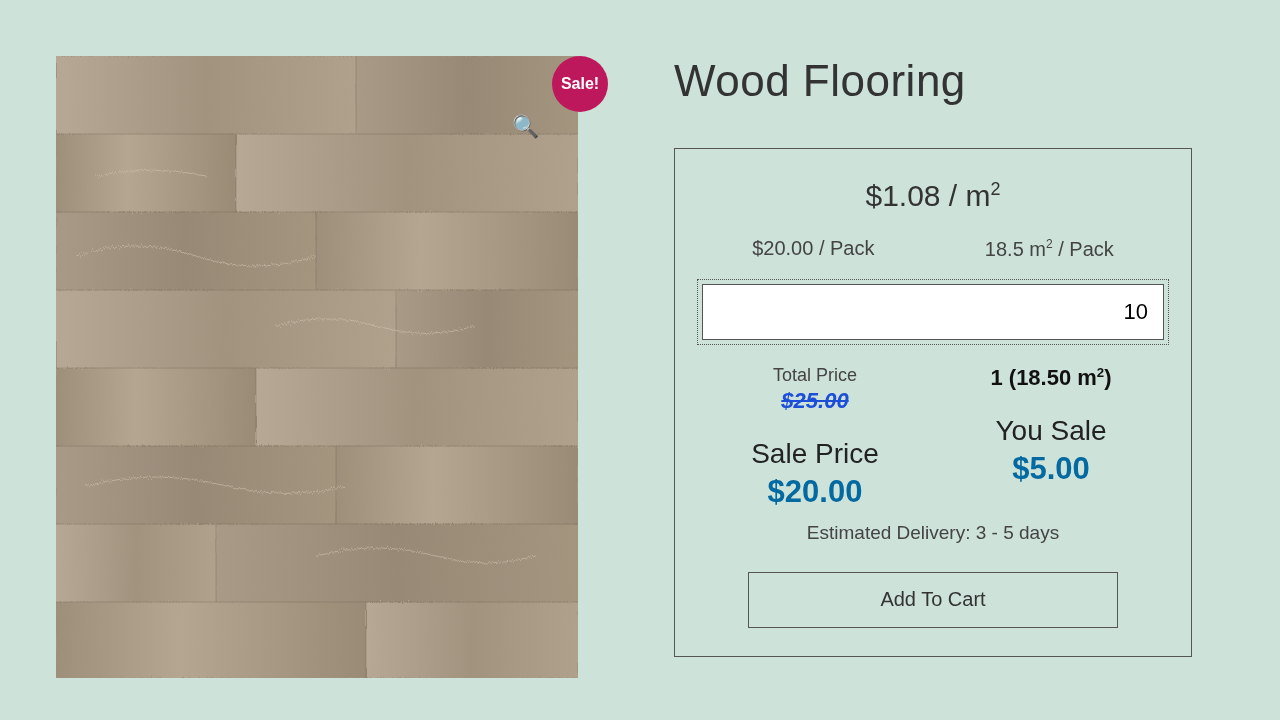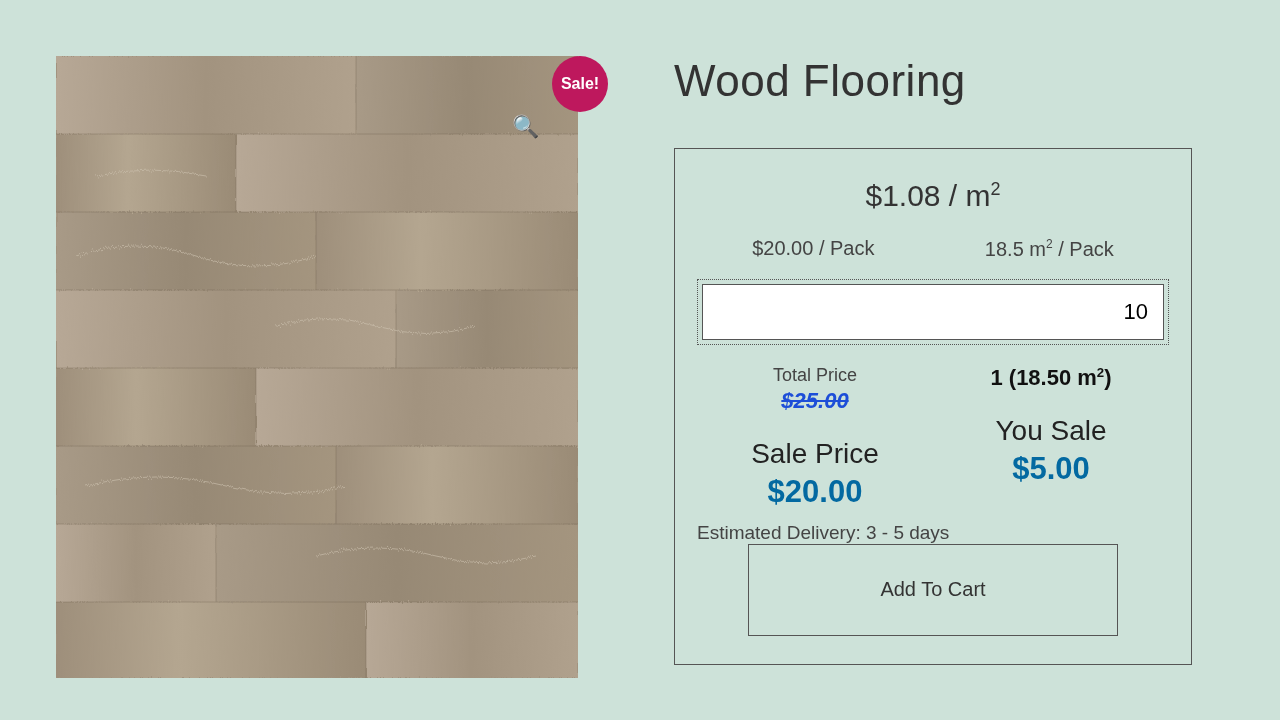--- a/index.html
+++ b/index.html
@@ -102,30 +102,31 @@
     text-align: center;
     margin-bottom: 2px;
   }
   .calc-col { width: 48%; }
   .calc-label { font-size: 18px; color: #444; margin-bottom: 2px; }
   .strike { font-size: 22px; text-decoration: line-through; font-weight: 600; color: #1d4ed8; font-style: italic; }
   .packs-value { font-size: 22px; font-weight: 700; color: #111; }
   .big-label { font-size: 28px; margin-top: 24px; color: #222; }
   .big-value { font-size: 31px; font-weight: 700; margin-top: 4px; color: #0369a1; }
   .delivery {
-    text-align: left;
+    text-align: center;
     font-size: 19px;
     color: #444;
     margin-top: 12px;
+    margin-bottom: 28px;
   }
   .add-cart {
     display: block;
     margin: 0 auto;
     width: 370px;
-    height: 92px;
+    height: 56px;
     border: 1.5px solid #555;
     background: transparent;
     font-size: 20px;
     font-family: inherit;
     font-weight: 300;
     color: #333;
     cursor: pointer;
   }
 </style>
 </head>

